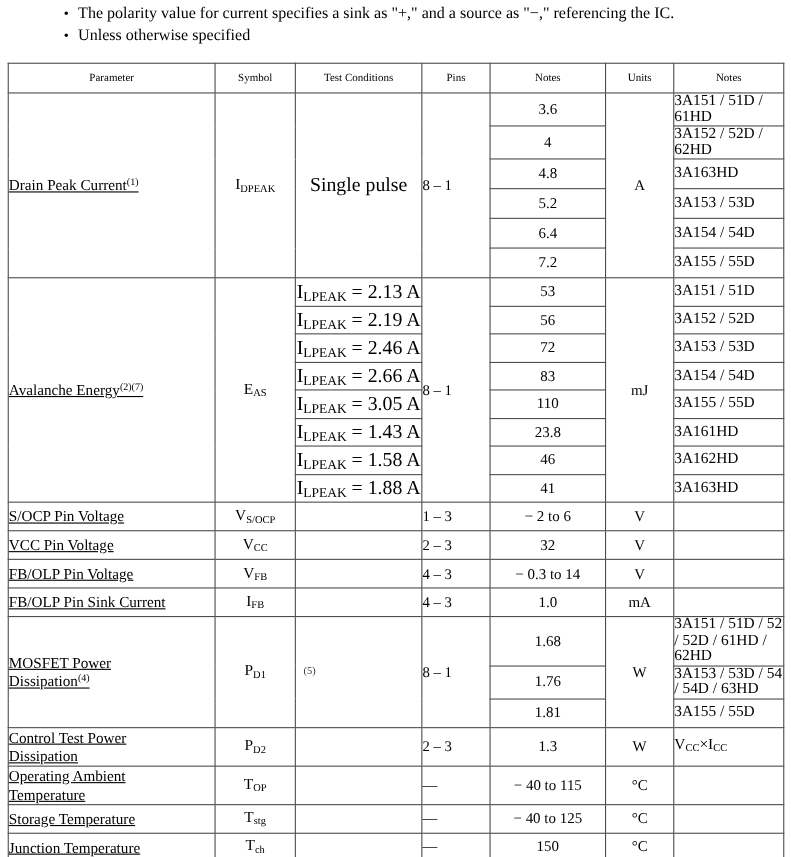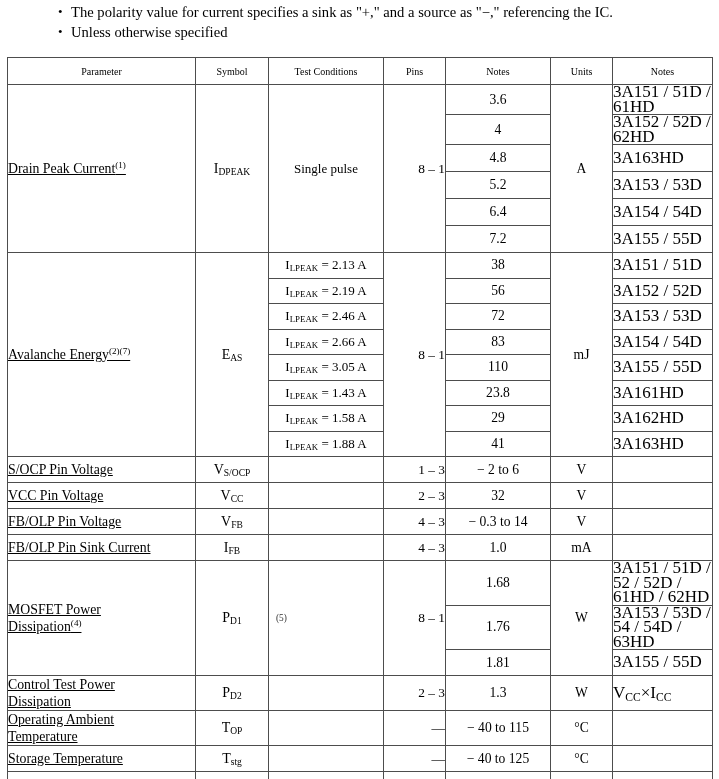--- a/index.html
+++ b/index.html
@@ -67,47 +67,47 @@
   .r27{height:27px;}
   .r25{height:25.5px;}
   .r32{height:32px;}
   .r30{height:30px;}
   .r26{height:26px;}
 
   .notes-cell{
     text-align:left;
     padding-left:6px;
     padding-right:3px;
-    font-size:17px;
+    font-size:14px;
     line-height:14.5px;
     vertical-align:middle;
   }
   .cond-cell{
     text-align:center;
-    font-size:13px;
+    font-size:18px;
     white-space:nowrap;
   }
   .param-cell{
     text-align:left;
     padding-left:9px;
     font-size:13.8px;
     line-height:17px;
     text-decoration:underline;
   }
   .sym-cell{text-align:center;font-size:14px;}
   .marker5{
     display:block;
     text-align:left;
     padding-left:7px;
     font-size:9.4px;
     color:#333;
   }
   .rating-cell{text-align:center;font-size:13.6px;}
   .units-cell{text-align:center;font-size:13.6px;}
-  .pins-cell{text-align:right;font-size:13.4px;}
+  .pins-cell{text-align:left;font-size:13.4px;}
   .nowrap{white-space:nowrap;}
 </style>
 </head>
 <body>
 
 <div class="page">
 
   <div class="notes-block">
     <div class="bullet-line">
       <span class="dot">•</span>
@@ -174,21 +174,21 @@
       <tr class="r27">
         <td class="rating-cell">7.2</td>
         <td class="notes-cell">3A155 / 55D</td>
       </tr>
 
       <tr class="r25">
         <td class="param-cell" rowspan="8"><span>Avalanche Energy</span><sup>(2)(7)</sup></td>
         <td class="sym-cell" rowspan="8"><span>E</span><sub>AS</sub></td>
         <td class="cond-cell"><span>I</span><sub>LPEAK</sub> <span>= 2.13 A</span></td>
         <td class="pins-cell" rowspan="8">8 – 1</td>
-        <td class="rating-cell">38</td>
+        <td class="rating-cell">53</td>
         <td class="units-cell" rowspan="8">mJ</td>
         <td class="notes-cell">3A151 / 51D</td>
       </tr>
       <tr class="r25">
         <td class="cond-cell"><span>I</span><sub>LPEAK</sub> <span>= 2.19 A</span></td>
         <td class="rating-cell">56</td>
         <td class="notes-cell">3A152 / 52D</td>
       </tr>
       <tr class="r25">
         <td class="cond-cell"><span>I</span><sub>LPEAK</sub> <span>= 2.46 A</span></td>
@@ -205,21 +205,21 @@
         <td class="rating-cell">110</td>
         <td class="notes-cell">3A155 / 55D</td>
       </tr>
       <tr class="r25">
         <td class="cond-cell"><span>I</span><sub>LPEAK</sub> <span>= 1.43 A</span></td>
         <td class="rating-cell">23.8</td>
         <td class="notes-cell">3A161HD</td>
       </tr>
       <tr class="r25">
         <td class="cond-cell"><span>I</span><sub>LPEAK</sub> <span>= 1.58 A</span></td>
-        <td class="rating-cell">29</td>
+        <td class="rating-cell">46</td>
         <td class="notes-cell">3A162HD</td>
       </tr>
       <tr class="r25">
         <td class="cond-cell"><span>I</span><sub>LPEAK</sub> <span>= 1.88 A</span></td>
         <td class="rating-cell">41</td>
         <td class="notes-cell">3A163HD</td>
       </tr>
 
       <tr class="r26">
         <td class="param-cell">S/OCP Pin Voltage</td>

